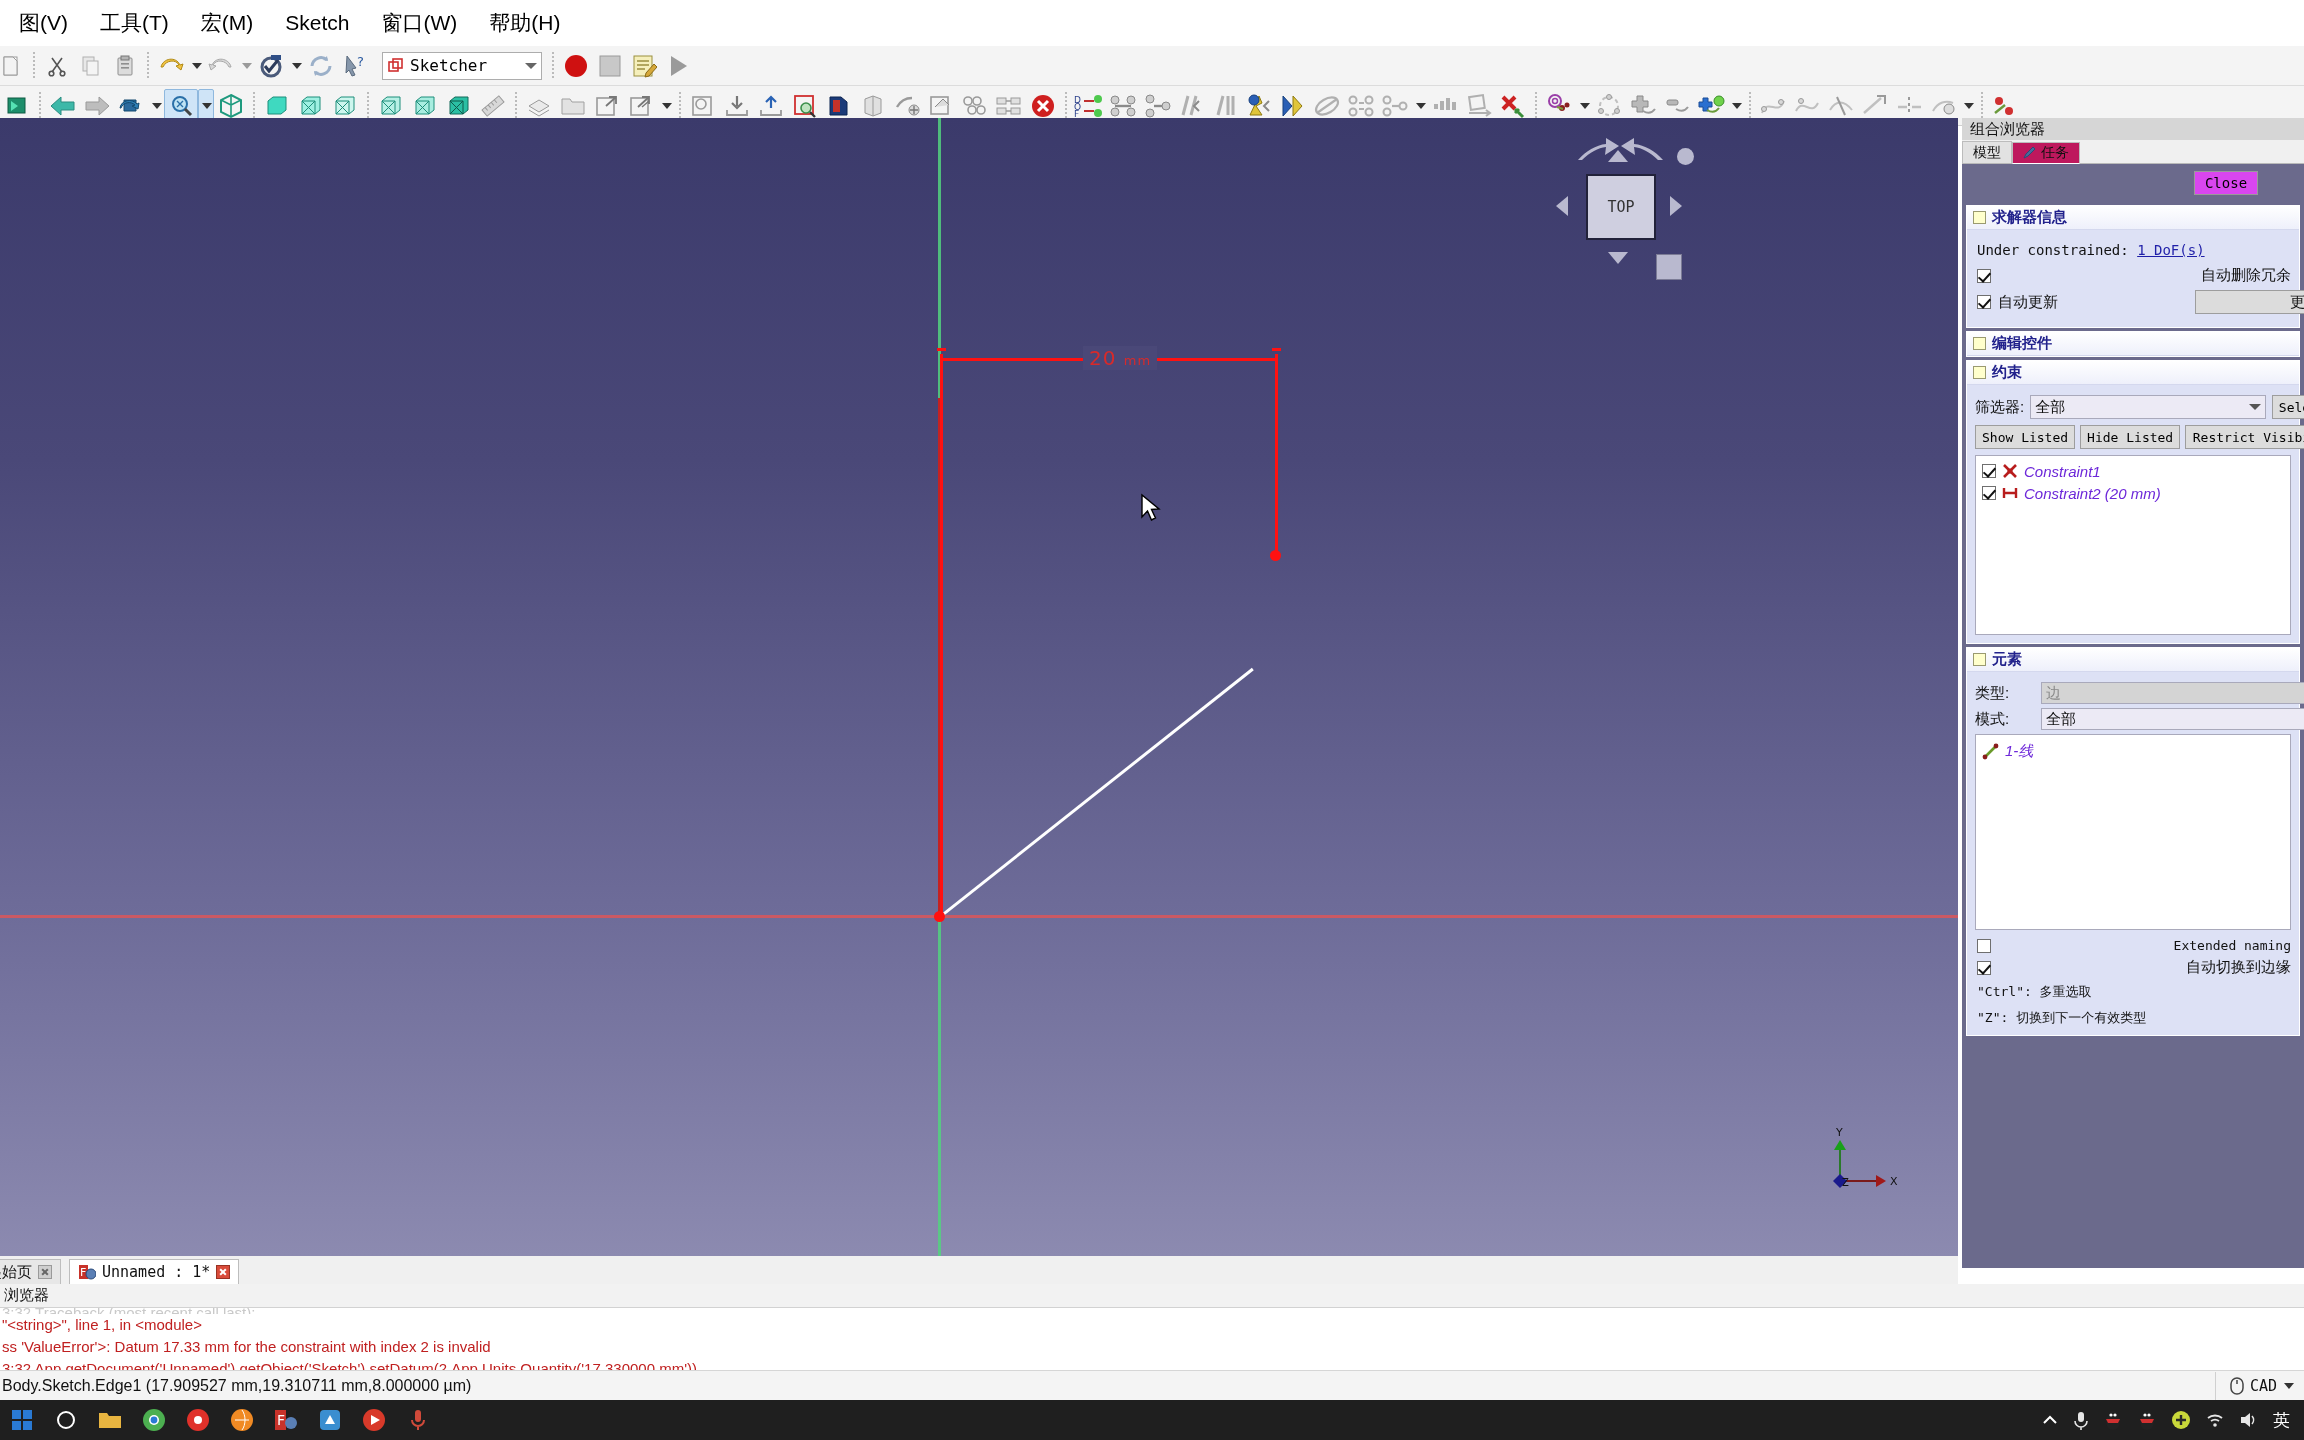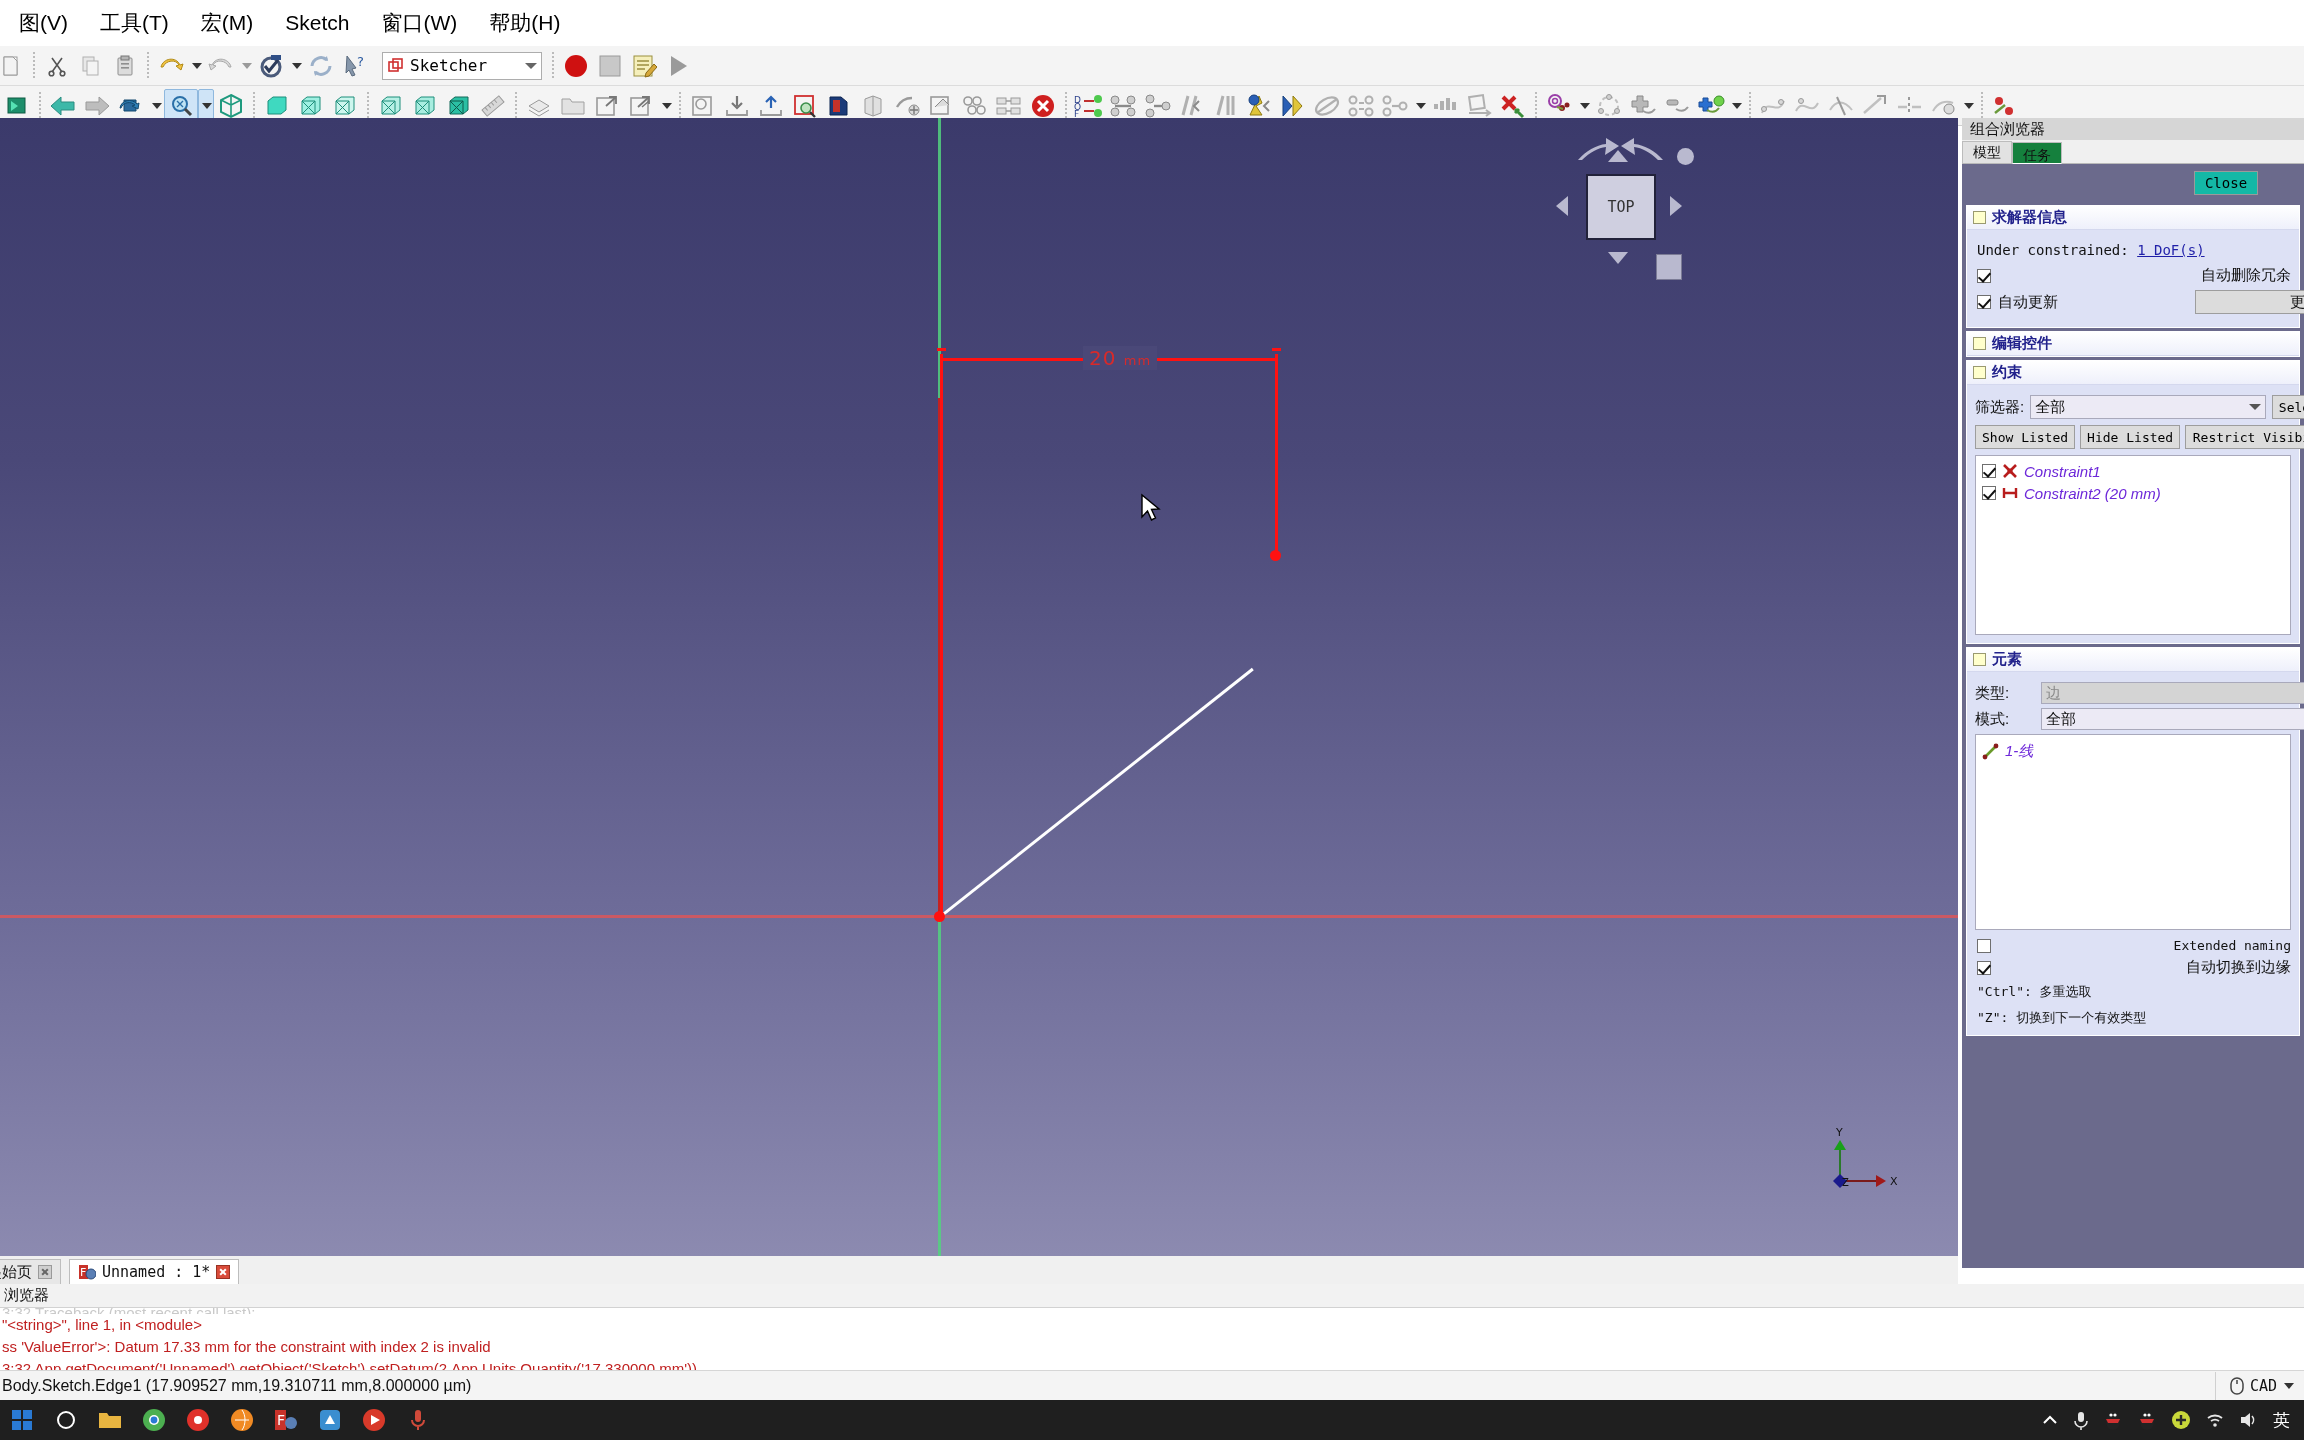--- a/index.html
+++ b/index.html
@@ -65,25 +65,25 @@
   .axcross{position:absolute;right:50px;bottom:60px;width:90px;height:70px;}
 
   
   .rpanel{position:absolute;left:1962px;top:118px;width:357px;height:1150px;background:#6b6a8c;}
   .rp-title{height:22px;background:#d6d6d6;display:flex;align-items:center;padding-left:8px;
             font-size:15px;color:#111;font-family:"Liberation Sans",sans-serif;}
   .rp-tabs{height:24px;background:#f0f0f0;display:flex;align-items:flex-end;
            border-bottom:1px solid #b9b9b9;}
   .rp-tab{height:22px;padding:0 10px;display:flex;align-items:center;gap:4px;font-size:14px;
           background:#e2e2e2;border:1px solid #bcbcbc;border-bottom:none;color:#111;}
-  .rp-tab.active{background:#15803d;border-bottom:1px solid #fff;margin-bottom:-1px;flex-direction:column;}
+  .rp-tab.active{background:#be185d;border-bottom:1px solid #fff;margin-bottom:-1px;}
 
   .rp-body{position:absolute;left:0;top:46px;width:342px;height:1104px;background:#6b6a8c;}
   .closebar{height:38px;display:flex;align-items:center;justify-content:flex-end;padding-right:46px;}
-  .close-btn{width:64px;height:24px;background:#14b8a6;border:1px solid #9a9a9a;
+  .close-btn{width:64px;height:24px;background:#d946ef;border:1px solid #9a9a9a;
              font-family:"DejaVu Sans Mono",monospace;font-size:14px;color:#000;
              display:flex;align-items:center;justify-content:center;}
 
   .group{margin:3px 4px;background:#dde1f5;border:1px solid #fff;}
   .group-head{height:24px;background:linear-gradient(to bottom,#ffffff,#eef0fb);
               display:flex;align-items:center;gap:6px;padding-left:6px;
               border-bottom:1px solid #d4d8ee;}
   .grp-ico{width:13px;height:13px;background:#ffffcc;border:1px solid #9a9a70;}
   .grp-title{font-size:15px;font-weight:bold;color:#22228c;}
   .group-body{padding:6px 8px 8px 8px;background:#dde1f5;}

